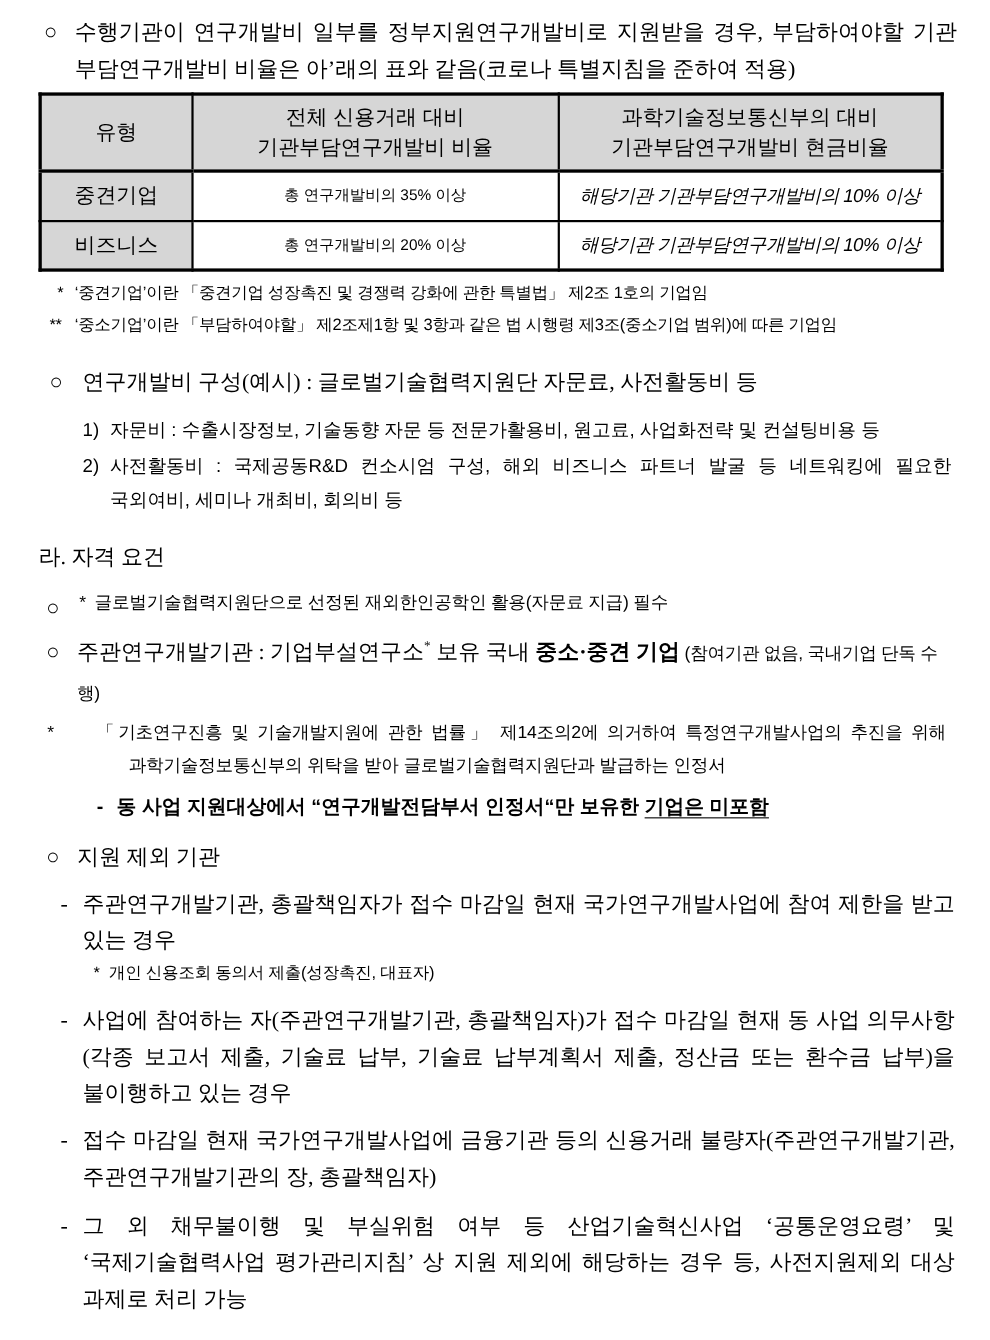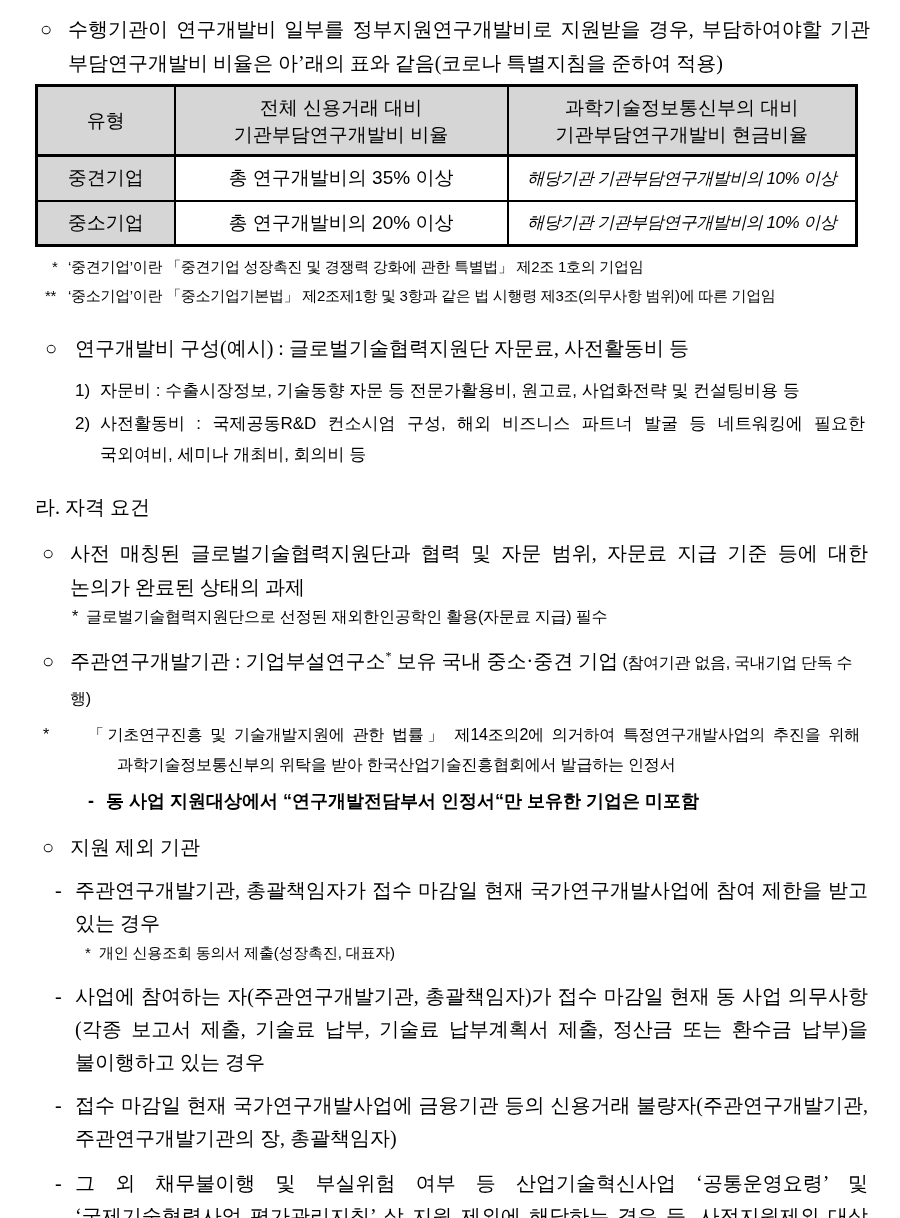--- a/index.html
+++ b/index.html
@@ -21,21 +21,21 @@
   table.cost {
     border-collapse:collapse; table-layout:fixed; width:820px;
     border:3px solid #000;
     font-family:"Liberation Sans", sans-serif;
   }
   table.cost th, table.cost td { border:2px solid #000; text-align:center; vertical-align:middle; }
   table.cost thead th {
     background:#d6d6d6; height:70px; font-size:19px; line-height:27px;
     font-weight:normal; border-bottom:3px solid #000;
   }
-  table.cost td { height:45px; background:#fff; font-size:19px; }
+  table.cost td { height:45px; background:#fff; font-size:14px; }
   table.cost td.type-cell { background:#d6d6d6; font-size:19px; }
   table.cost td.cash-cell { font-size:17px; letter-spacing:-0.5px;font-style:italic; }
 
   
   .fn { font-family:"Liberation Sans", sans-serif; font-size:15px; line-height:22px; letter-spacing:-0.3px; }
   .fn1 { margin:9px 30px 0 52px; padding-left:16px; }
   .fn2 { margin:7px 18px 0 45px; padding-left:23px; }
 
   
   .rnd-title { margin:24px 30px 0 45px; padding-left:30px; font-size:20px; line-height:34px; }
@@ -46,37 +46,37 @@
   .rnd-item + .rnd-item { margin-top:2px; }
 
   
   .heading { margin:20px 0 0 35px; font-size:20px; line-height:34px; }
 
   
   .oitem { margin-right:32px; margin-left:42px; padding-left:28px; font-size:20px; line-height:34px; }
   .q1 { margin-top:12px; }
   .q2 { margin-top:14px; }
   .q3 { margin-top:14px; }
-  .oitem .bold-seg { font-weight:normal; }
+  .oitem .bold-seg { font-weight:bold; }
   .oitem .small-seg { font-family:"Liberation Sans", sans-serif; font-size:16px; letter-spacing:-0.3px; }
   sup { font-size:12px; vertical-align:super; line-height:0; }
 
   
   .sfn { font-family:"Liberation Sans", sans-serif; font-size:16px; line-height:26px; letter-spacing:-0.2px; }
   .q1fn { margin:0 40px 0 72px; padding-left:14px; }
   .q2fn { margin:4px 40px 0 72px; padding-left:45px; text-indent:-29px; line-height:30px; }
   .q2fn > .marker { position:absolute; left:0; }
   .b1fn { margin:0 40px 0 85px; padding-left:14px; font-size:15px; }
 
   
   .sub-bold {
     margin:6px 40px 0 88px; padding-left:18px;
     font-family:"Liberation Sans", sans-serif; font-weight:bold; font-size:18px; line-height:30px;
   }
-  .sub-bold .u { text-underline-offset:4px; }
+  .sub-bold .u { text-decoration:underline; text-underline-offset:4px; }
 
   
   .bullet { margin-right:32px; margin-left:55px; padding-left:20px; font-size:20px; line-height:33px; }
   .b1 { margin-top:10px; }
   .b2 { margin-top:14px; }
   .b3 { margin-top:10px; }
   .b4 { margin-top:12px; }
 </style>
 </head>
 <body>
@@ -108,68 +108,67 @@
           </th>
         </tr>
       </thead>
       <tbody>
         <tr>
           <td class="type-cell">중견기업</td>
           <td>총 연구개발비의 35% 이상</td>
           <td class="cash-cell">해당기관 기관부담연구개발비의 10% 이상</td>
         </tr>
         <tr>
-          <td class="type-cell">중소기업</td>
+          <td class="type-cell">비즈니스</td>
           <td>총 연구개발비의 20% 이상</td>
           <td class="cash-cell">해당기관 기관부담연구개발비의 10% 이상</td>
         </tr>
       </tbody>
     </table>
   </div>
 
   <div class="fn fn1 hang">
     <span class="marker">*</span>
     <span>‘중견기업’이란 「중견기업 성장촉진 및 경쟁력 강화에 관한 특별법」 제2조 1호의 기업임</span>
   </div>
   <div class="fn fn2 hang">
     <span class="marker">**</span>
-    <span>‘중소기업’이란 「중소기업기본법」 제2조제1항 및 3항과 같은 법 시행령 제3조(의무사항 범위)에 따른 기업임</span>
+    <span>‘중소기업’이란 「부담하여야할」 제2조제1항 및 3항과 같은 법 시행령 제3조(중소기업 범위)에 따른 기업임</span>
   </div>
 
   <div class="rnd-title hang">
     <span class="marker">○</span>
     <span>연구개발비 구성(예시) : 글로벌기술협력지원단 자문료, 사전활동비 등</span>
   </div>
   <div class="rnd-item just hang">
     <span class="marker">1)</span>
     <span>자문비 : 수출시장정보, 기술동향 자문 등 전문가활용비, 원고료, 사업화전략 및 컨설팅비용 등</span>
   </div>
   <div class="rnd-item just hang">
     <span class="marker">2)</span>
     <span>사전활동비 : 국제공동R&amp;D 컨소시엄 구성, 해외 비즈니스 파트너 발굴 등 네트워킹에 필요한 국외여비, 세미나 개최비, 회의비 등</span>
   </div>
 
   <div class="heading">라. 자격 요건</div>
 
   <div class="oitem q1 just hang">
     <span class="marker">○</span>
-    <span>사전 매칭된 글로벌기술협력지원단과 협력 및 자문 범위, 자문료 지급 기준 등에 대한 논의가 완료된 상태의 과제</span>
   </div>
   <div class="sfn q1fn hang">
     <span class="marker">*</span>
     <span>글로벌기술협력지원단으로 선정된 재외한인공학인 활용(자문료 지급) 필수</span>
   </div>
 
   <div class="oitem q2 hang">
     <span class="marker">○</span>
     <span>주관연구개발기관 : 기업부설연구소</span><sup>*</sup><span> 보유 국내 </span><span class="bold-seg">중소·중견 기업</span><span class="small-seg"> (참여기관 없음, 국내기업 단독 수행)</span>
   </div>
   <div class="sfn q2fn just hang">
     <span class="marker">*</span>
-    <span>「기초연구진흥 및 기술개발지원에 관한 법률」 제14조의2에 의거하여 특정연구개발사업의 추진을 위해 과학기술정보통신부의 위탁을 받아 한국산업기술진흥협회에서 발급하는 인정서</span>
+    <span>「기초연구진흥 및 기술개발지원에 관한 법률」 제14조의2에 의거하여 특정연구개발사업의 추진을 위해 과학기술정보통신부의 위탁을 받아 글로벌기술협력지원단과 발급하는 인정서</span>
   </div>
   <div class="sub-bold hang">
     <span class="marker">-</span>
     <span>동 사업 지원대상에서 “연구개발전담부서 인정서“만 보유한 </span><span class="u">기업은 미포함</span>
   </div>
 
   <div class="oitem q3 hang">
     <span class="marker">○</span>
     <span>지원 제외 기관</span>
   </div>

